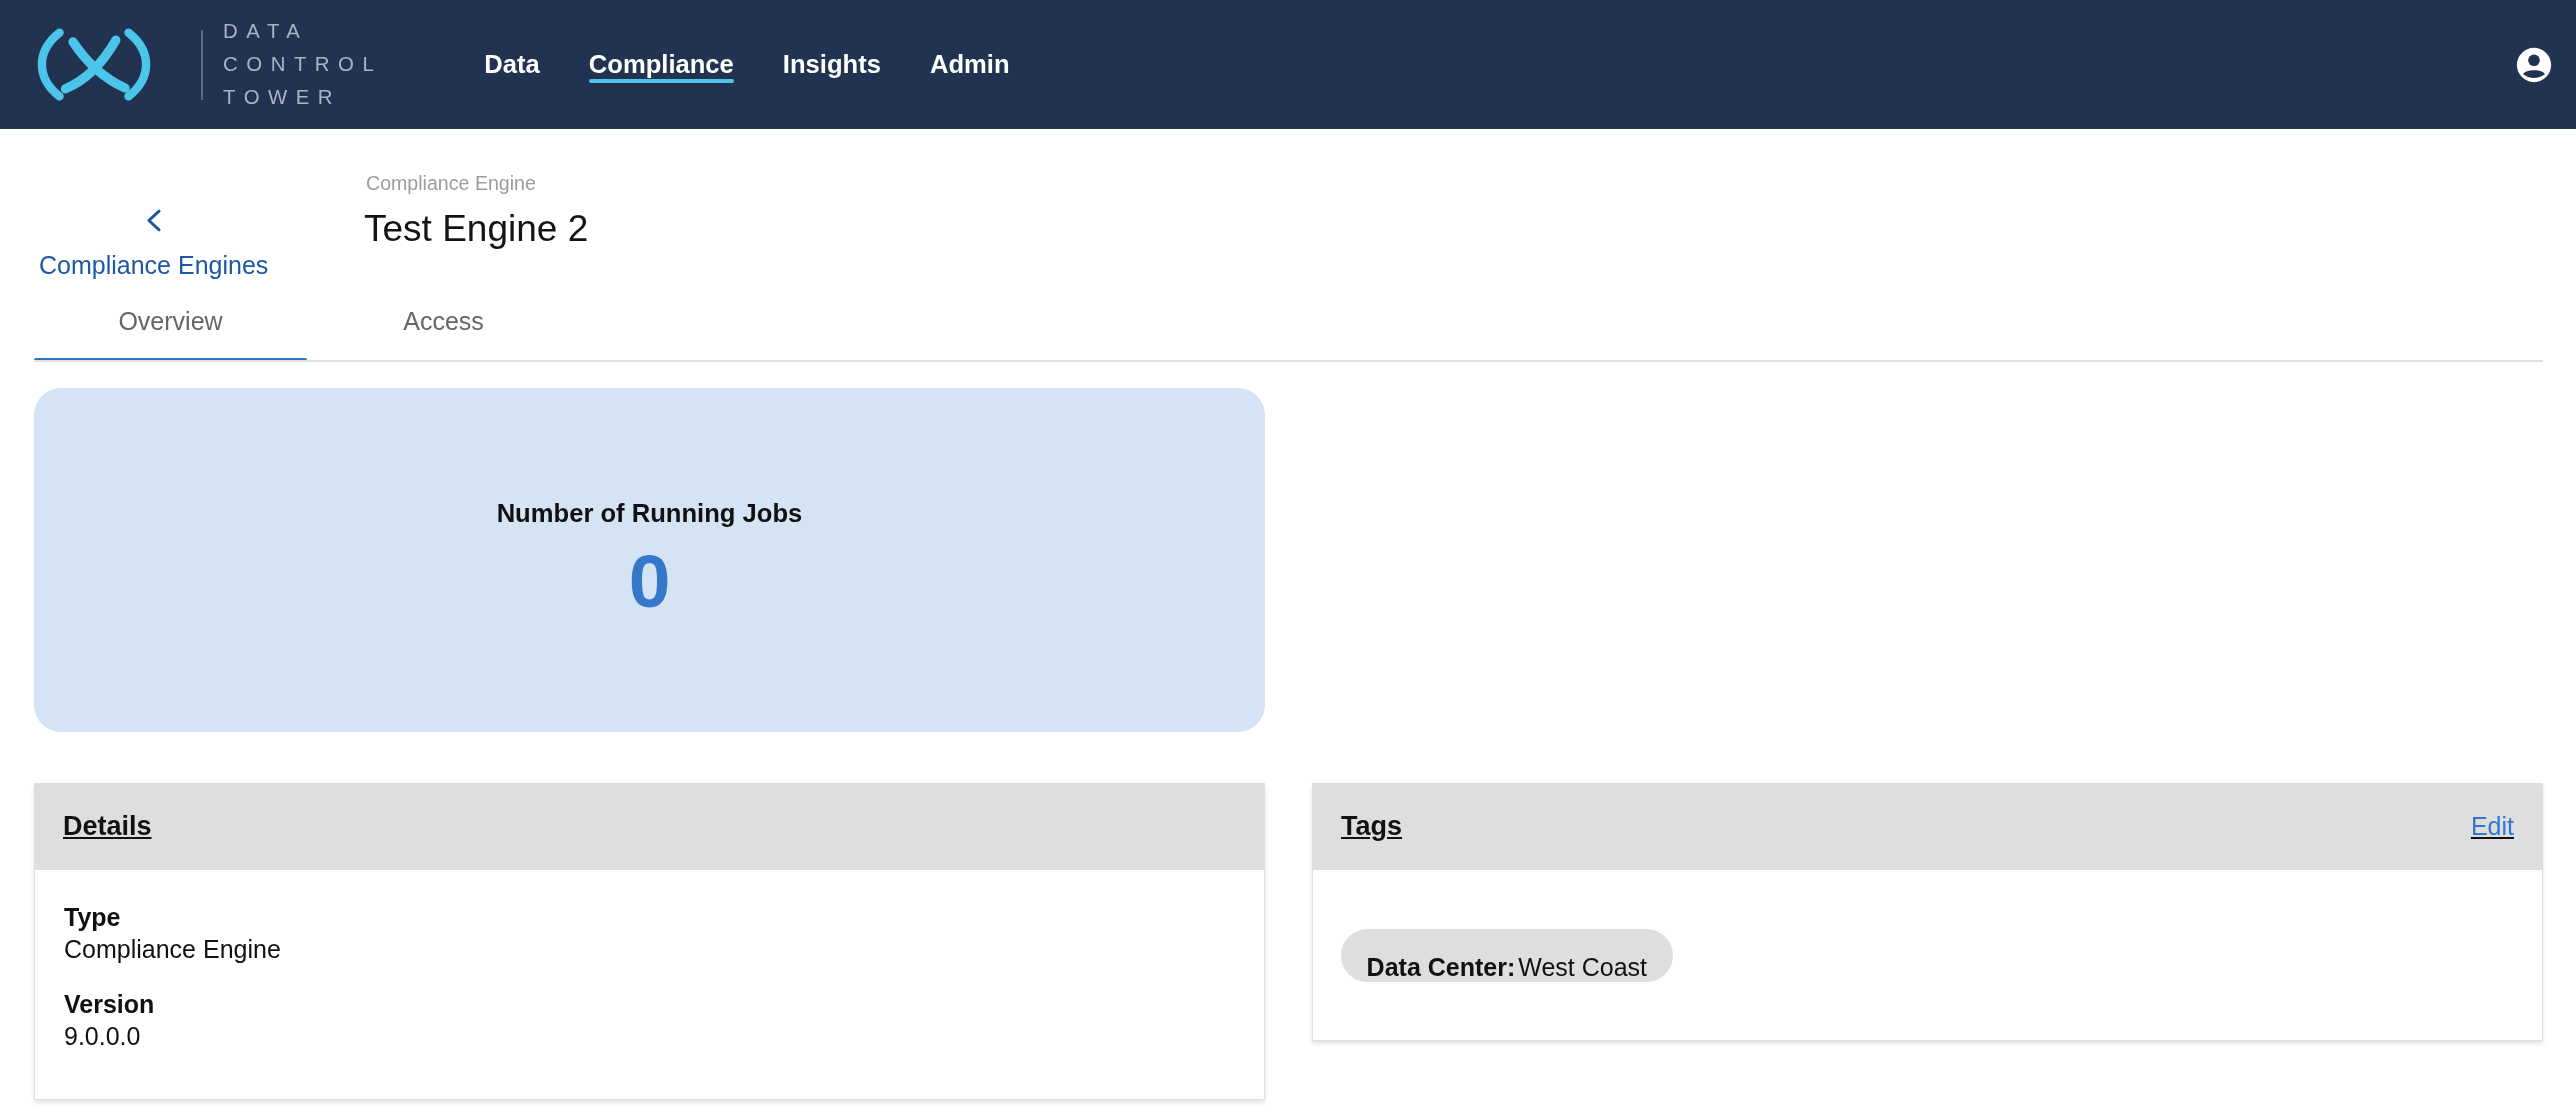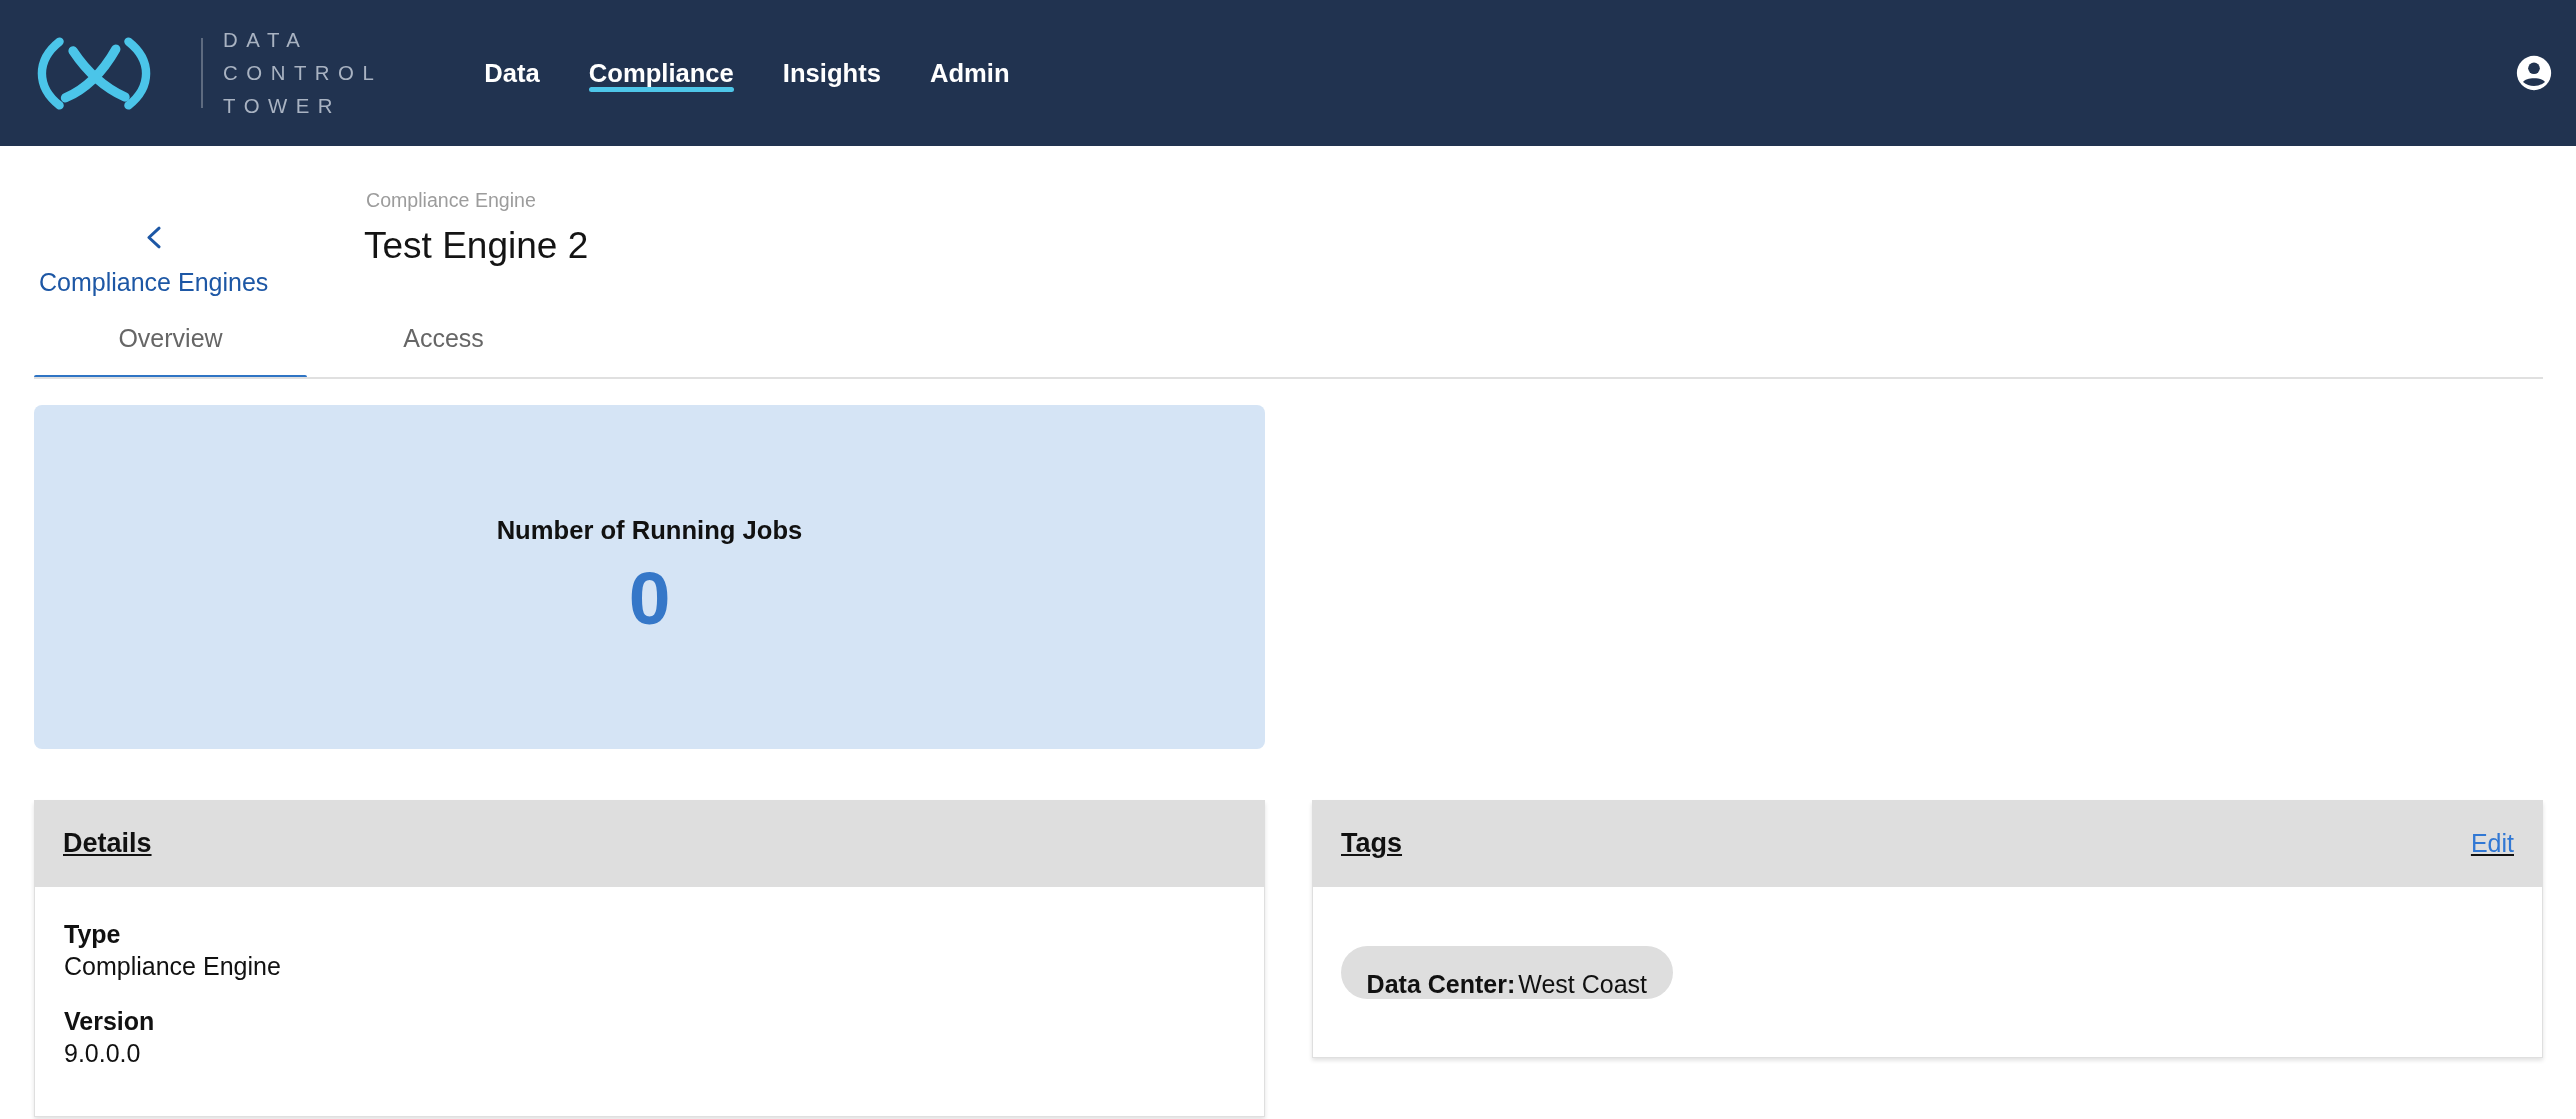--- a/index.html
+++ b/index.html
@@ -1,20 +1,20 @@
 <!DOCTYPE html>
 <html style="font-size:13.6px"><head>
 <meta charset="utf-8">
 <style>
   * { margin:0; padding:0; box-sizing:border-box; }
   html,body { width:2576px; height:1119px; background:#ffffff; overflow:hidden;
               font-family:"Liberation Sans","DejaVu Sans",sans-serif; color:#111; }
 
   
-  .navbar { height:146px; background:#213350; display:flex; align-items:center; padding:0 24px 0 31px; }
+  .navbar { height:129px; background:#213350; display:flex; align-items:center; padding:0 24px 0 31px; }
   .logo { display:flex; align-items:center; }
   .logo-mark { width:126px; height:73px; flex:0 0 auto; }
   .logo-divider { width:1.7px; height:70px; background:rgba(255,255,255,.28); margin:0 20.4px 0 44px; }
   .wordmark { display:flex; flex-direction:column; }
   .wordmark span { font-size:20.4px; line-height:33px; letter-spacing:8.5px; color:#A9B3C2; font-weight:400; }
   .nav-menu { display:flex; align-items:center; gap:49px; margin-left:102px; }
   .nav-item { position:relative; color:#fff; font-size:25.6px; font-weight:700; padding:6.8px 0; cursor:pointer; }
   .nav-item.active::after { content:""; position:absolute; left:0; right:0; bottom:2.6px; height:4.3px;
                             background:#4EC6E9; border-radius:2.6px; }
   .account-btn { margin-left:auto; width:36px; height:36px; cursor:pointer; }
@@ -31,21 +31,21 @@
   .tab .indicator { position:absolute; left:0; right:0; bottom:0; height:4.3px; background:#2F74C4; border-radius:2.6px; }
   .tabs-divider { position:absolute; left:34px; right:33px; bottom:0; height:1.7px; background:#E0E0E0; }
 
   
   .main { padding:0 33px 0 34px; }
   .grid { display:grid; grid-template-columns:1231px 1231px; gap:47px; align-items:start; }
   .row1 { margin-top:26.4px; }
   .row2 { margin-top:51px; }
 
   .stat-card { height:344px; background:#D5E4F5; border-radius:27px; }
-  .jobs-card { text-align:center;border-radius:8px; }
+  .jobs-card { text-align:center; }
   .stat-title { font-size:25.6px; font-weight:700; line-height:32px; color:#111; }
   .jobs-card .stat-title { margin-top:109px; }
   .jobs-value { margin-top:10.2px; font-size:75px; line-height:82px; font-weight:700; color:#3577C8; }
 
   .memory-card { padding:0 55px; }
   .memory-card .stat-title { margin-top:83px; text-align:left; }
   .mem-row { margin-top:46px; display:flex; justify-content:space-between; align-items:flex-end; }
   .mem-pct { font-size:43px; line-height:46px; font-weight:700; color:#3577C8; }
   .mem-usage { font-size:25px; color:#111; padding-bottom:6.8px; }
   .progress { margin-top:12px; height:51px; border-radius:25.6px; background:#C8D9EE; overflow:hidden; }

